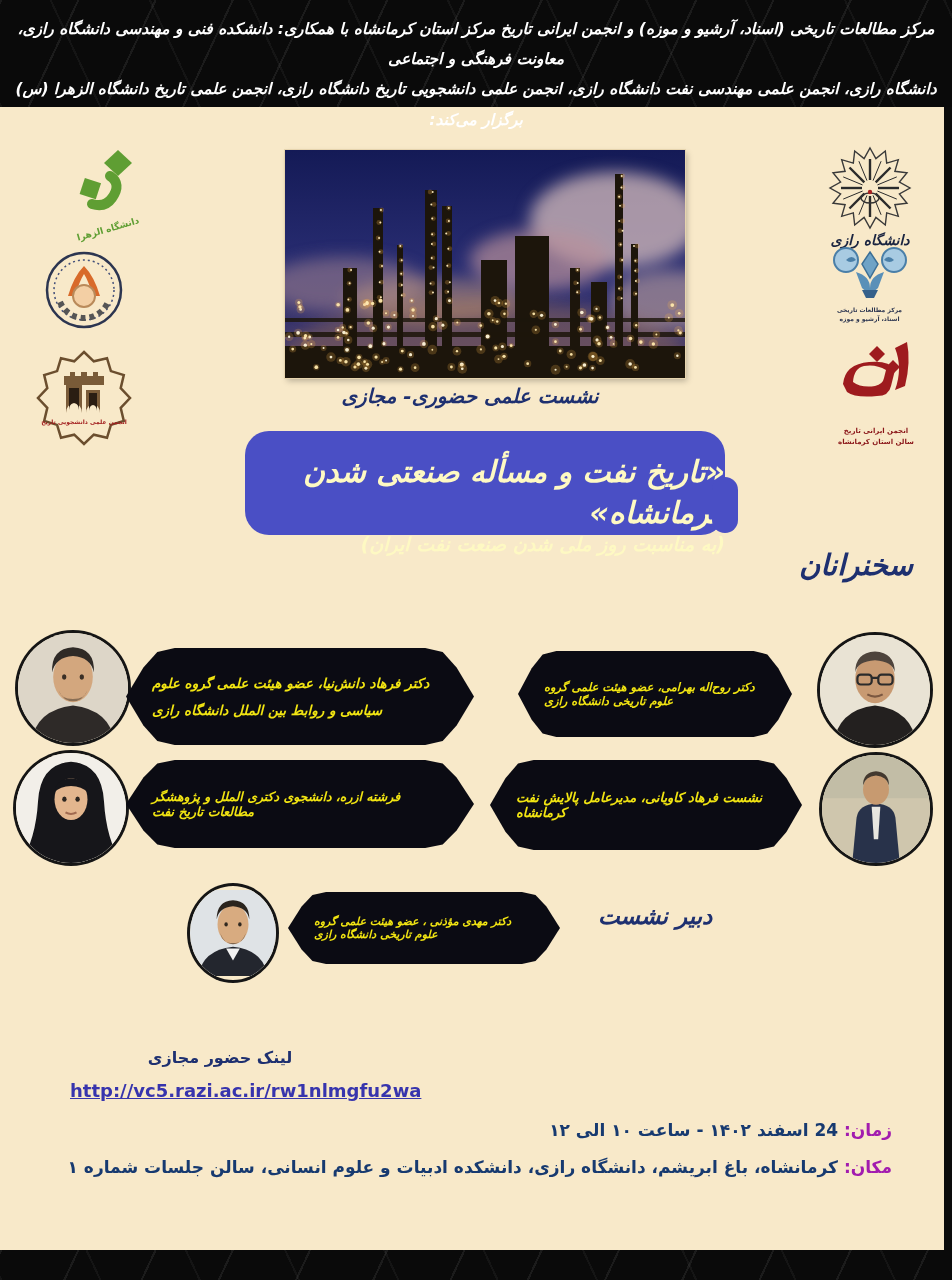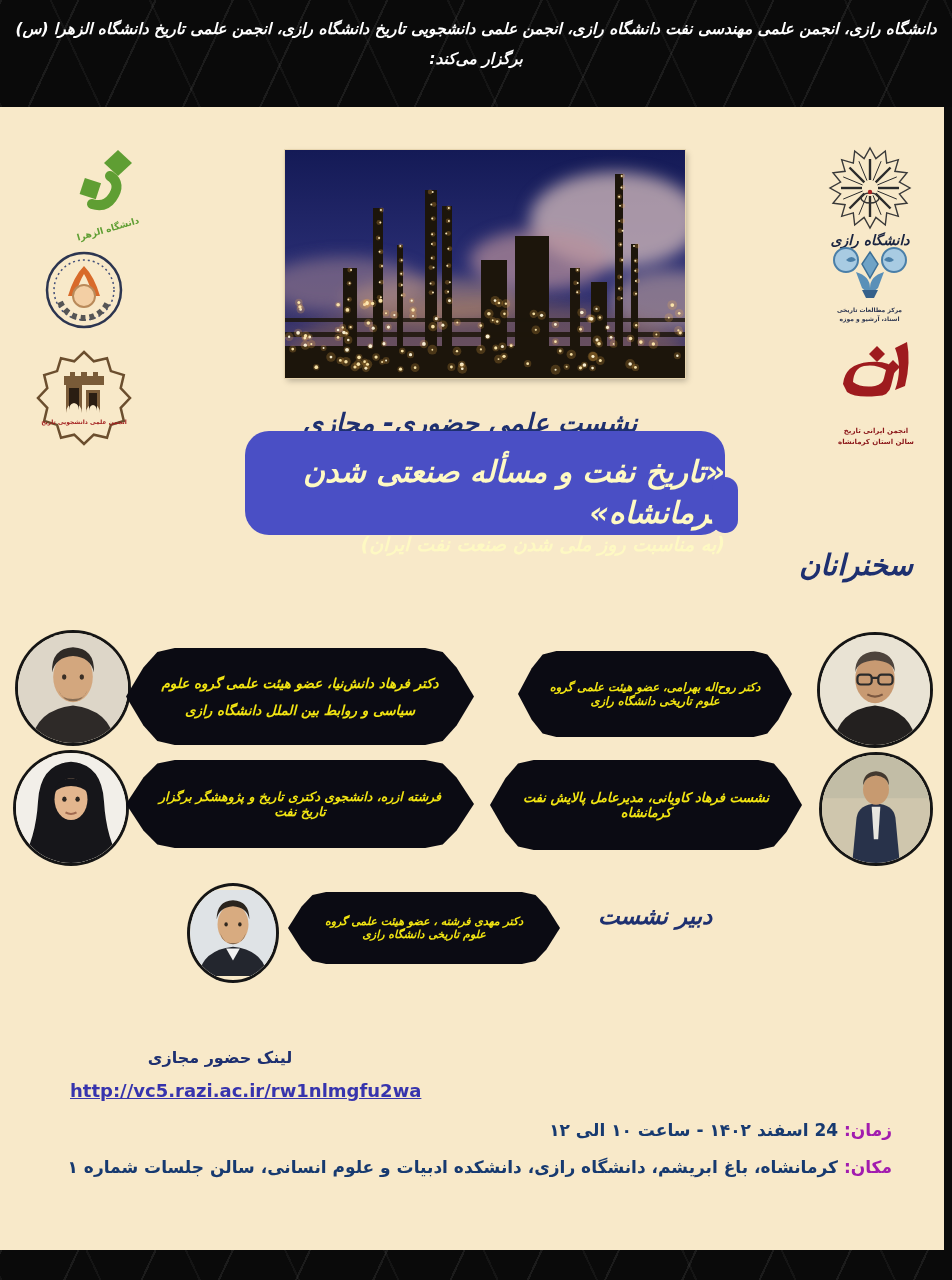--- a/index.html
+++ b/index.html
@@ -17,52 +17,53 @@
   
   .refinery{position:absolute;left:285px;top:150px;width:400px;height:228px;
     box-shadow:0 0 0 1px #e6d4ae, 2px 3px 6px rgba(0,0,0,.25);}
   .refinery svg{display:block;width:100%;height:100%;}
   
   .logo{position:absolute;text-align:center;}
   .logo svg{display:block;margin:0 auto;}
   .logo-caption{direction:rtl;font-weight:bold;}
   
   .nastaliq{direction:rtl;font-style:italic;font-weight:bold;color:#1e3070;}
-  .session-type{position:absolute;left:200px;top:384px;width:540px;text-align:center;font-size:26px;margin-top:24px;}
+  .session-type{position:absolute;left:200px;top:384px;width:540px;text-align:center;font-size:20px;}
   .speakers-heading{position:absolute;left:758px;top:548px;width:155px;font-size:29px;}
   .secretary-label{position:absolute;left:598px;top:903px;width:135px;text-align:left;font-size:23px;}
   
   .title-banner{position:absolute;left:245px;top:431px;width:480px;height:104px;
     background:#4a4fc5;border-radius:24px;color:#fef9c3;direction:rtl;}
   .title-banner .tab{position:absolute;right:-13px;top:46px;width:26px;height:56px;
     border-radius:13px;background:#4a4fc5;}
   .event-title{margin-top:21px;font-size:30px;font-weight:bold;font-style:italic;line-height:1.35;}
   .event-subtitle{font-size:19px;font-weight:bold;font-style:italic;padding-left:17px;}
   
   .photo{position:absolute;border-radius:50%;overflow:hidden;box-shadow:0 0 0 3px #151515;}
   .photo svg{display:block;width:100%;height:100%;}
   .plaque{position:absolute;background:#0b0b13;display:flex;align-items:center;justify-content:center;
-    padding:6px 26px;box-sizing:border-box;direction:rtl;text-align:center;
+    padding:6px 26px;box-sizing:border-box;direction:rtl;text-align:left;
     color:#f2e512;font-weight:bold;font-style:italic;
     clip-path:polygon(0 50%,5% 20%,9% 4%,14% 0,86% 0,91% 4%,95% 20%,100% 50%,95% 80%,91% 96%,86% 100%,14% 100%,9% 96%,5% 80%);}
   
   .link-label{position:absolute;left:110px;top:1048px;width:220px;text-align:center;direction:rtl;
     font-size:16px;font-weight:bold;color:#1e3070;}
   .link-url{position:absolute;left:70px;top:1080px;width:310px;direction:ltr;text-align:center;
     font-size:18px;font-weight:bold;color:#3734ad;text-decoration:underline;}
   .sched{position:absolute;right:60px;direction:rtl;text-align:right;font-size:17px;font-weight:bold;color:#173a70;}
   .sched .lbl{color:#a21caf;}
   .t-row{top:1120px;} .p-row{top:1157px;}
 </style>
 </head>
 <body>
 
 <div class="poster">
 
   <div class="band top-banner">
+    <div>مرکز مطالعات تاریخی (اسناد، آرشیو و موزه) و انجمن ایرانی تاریخ مرکز استان کرمانشاه با همکاری: دانشکده فنی و مهندسی دانشگاه رازی، معاونت فرهنگی و اجتماعی</div>
     <div>دانشگاه رازی، انجمن علمی مهندسی نفت دانشگاه رازی، انجمن علمی دانشجویی تاریخ دانشگاه رازی، انجمن علمی تاریخ دانشگاه الزهرا (س) برگزار می‌کند:</div>
   </div>
 
   <div class="logo" style="left:38px;top:146px;width:140px;">
     <svg width="112" height="84" viewBox="0 0 112 84">
       <path d="M66 4 l14 13 -14 13 -14 -13 Z" fill="#5f9e33"></path>
       <path d="M58 30 q12 8 2 22 q-7 10 -20 6" fill="none" stroke="#5f9e33" stroke-width="10" stroke-linecap="round"></path>
       <rect x="30" y="34" width="17" height="17" fill="#5f9e33" transform="rotate(18 38 42)"></rect>
     </svg>
     <div class="logo-caption" style="color:#5f9e33;font-size:9px;transform:rotate(-16deg);margin-top:-6px;">دانشگاه الزهرا</div>
@@ -586,35 +587,35 @@
     <svg viewBox="0 0 100 100">
         <rect width="100" height="100" fill="#f2efe9"></rect>
       <path d="M50 8 Q78 10 80 44 Q82 78 96 100 L4 100 Q18 78 20 44 Q22 10 50 8 Z" fill="#16161a"></path>
       <ellipse cx="50" cy="42" rx="15" ry="19" fill="#e3b68e"></ellipse>
       <path d="M35 36 Q36 24 50 23 Q64 24 65 36 Q60 30 50 30 Q40 30 35 36 Z" fill="#16161a"></path>
       <ellipse cx="44" cy="42" rx="2" ry="2.4" fill="#2c2620"></ellipse>
         <ellipse cx="56" cy="42" rx="2" ry="2.4" fill="#2c2620"></ellipse>
       <path d="M45 54 q5 3 10 0" fill="none" stroke="#a06a50" stroke-width="1.8"></path>
     </svg>
   </div>
-  <div class="plaque" style="left:126px;top:760px;width:348px;height:88px;font-size:12.5px;">فرشته ازره، دانشجوی دکتری تاریخ و پژوهشگر برگزار تاریخ نفت</div>
+  <div class="plaque" style="left:126px;top:760px;width:348px;height:88px;font-size:12.5px;">فرشته ازره، دانشجوی دکتری الملل و پژوهشگر مطالعات تاریخ نفت</div>
 
   <div class="photo" style="left:190px;top:886px;width:86px;height:94px;">
     <svg viewBox="0 0 100 100">
         <rect width="100" height="100" fill="#dfe3e6"></rect>
       <path d="M10 100 Q14 70 50 66 Q86 70 90 100 Z" fill="#23262e"></path>
       <path d="M42 68 h16 l-8 14 Z" fill="#f2f2f2"></path>
       <ellipse cx="50" cy="40" rx="18" ry="23" fill="#d8ab80"></ellipse>
       <path d="M31 34 Q31 13 50 12 Q69 13 69 34 Q66 20 50 19 Q34 20 31 34 Z" fill="#2a241e"></path>
       <path d="M35 50 q3 12 15 12 q12 0 15 -12 q-5 13 -15 13 q-10 0 -15 -13 Z" fill="#4e4135" opacity=".8"></path>
       <ellipse cx="42" cy="40" rx="2" ry="2.4" fill="#30281f"></ellipse>
         <ellipse cx="58" cy="40" rx="2" ry="2.4" fill="#30281f"></ellipse>
     </svg>
   </div>
-  <div class="plaque" style="left:288px;top:892px;width:272px;height:72px;font-size:11px;">دکتر مهدی فرشته ، عضو هیئت علمی گروه علوم تاریخی دانشگاه رازی</div>
+  <div class="plaque" style="left:288px;top:892px;width:272px;height:72px;font-size:11px;">دکتر مهدی مؤذنی ، عضو هیئت علمی گروه علوم تاریخی دانشگاه رازی</div>
   <div class="nastaliq secretary-label">دبیر نشست</div>
 
   <div class="link-label">لینک حضور مجازی</div>
   <a class="link-url" href="#">http://vc5.razi.ac.ir/rw1nlmgfu2wa</a>
 
   <div class="sched t-row">
     <span class="lbl">زمان:</span>
     <span>24 اسفند ۱۴۰۲ - ساعت ۱۰ الی ۱۲</span>
   </div>
   <div class="sched p-row">

